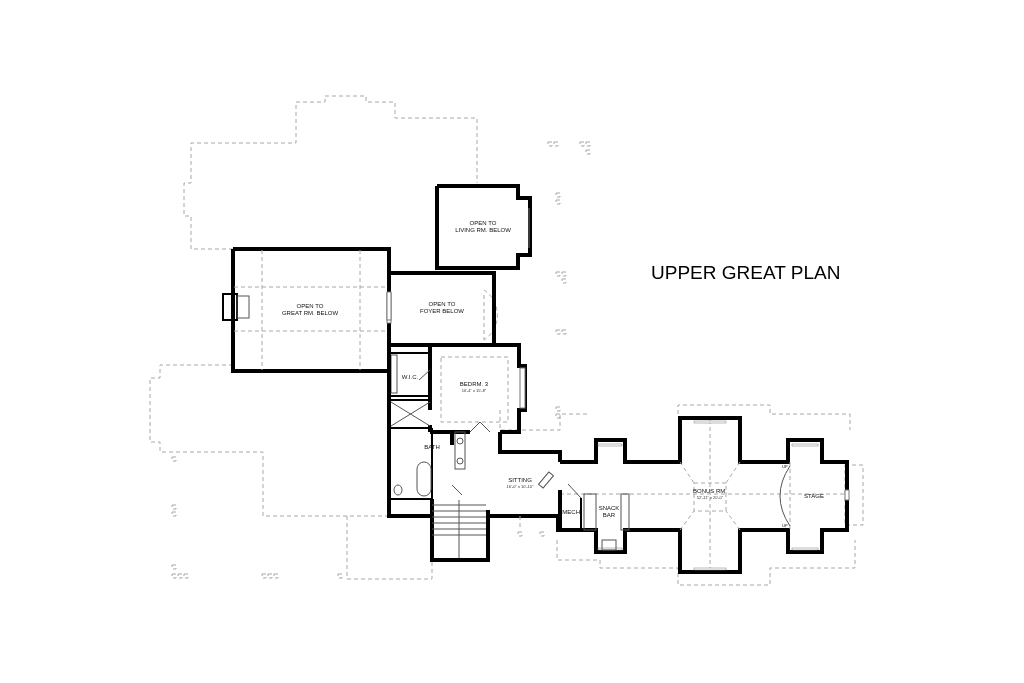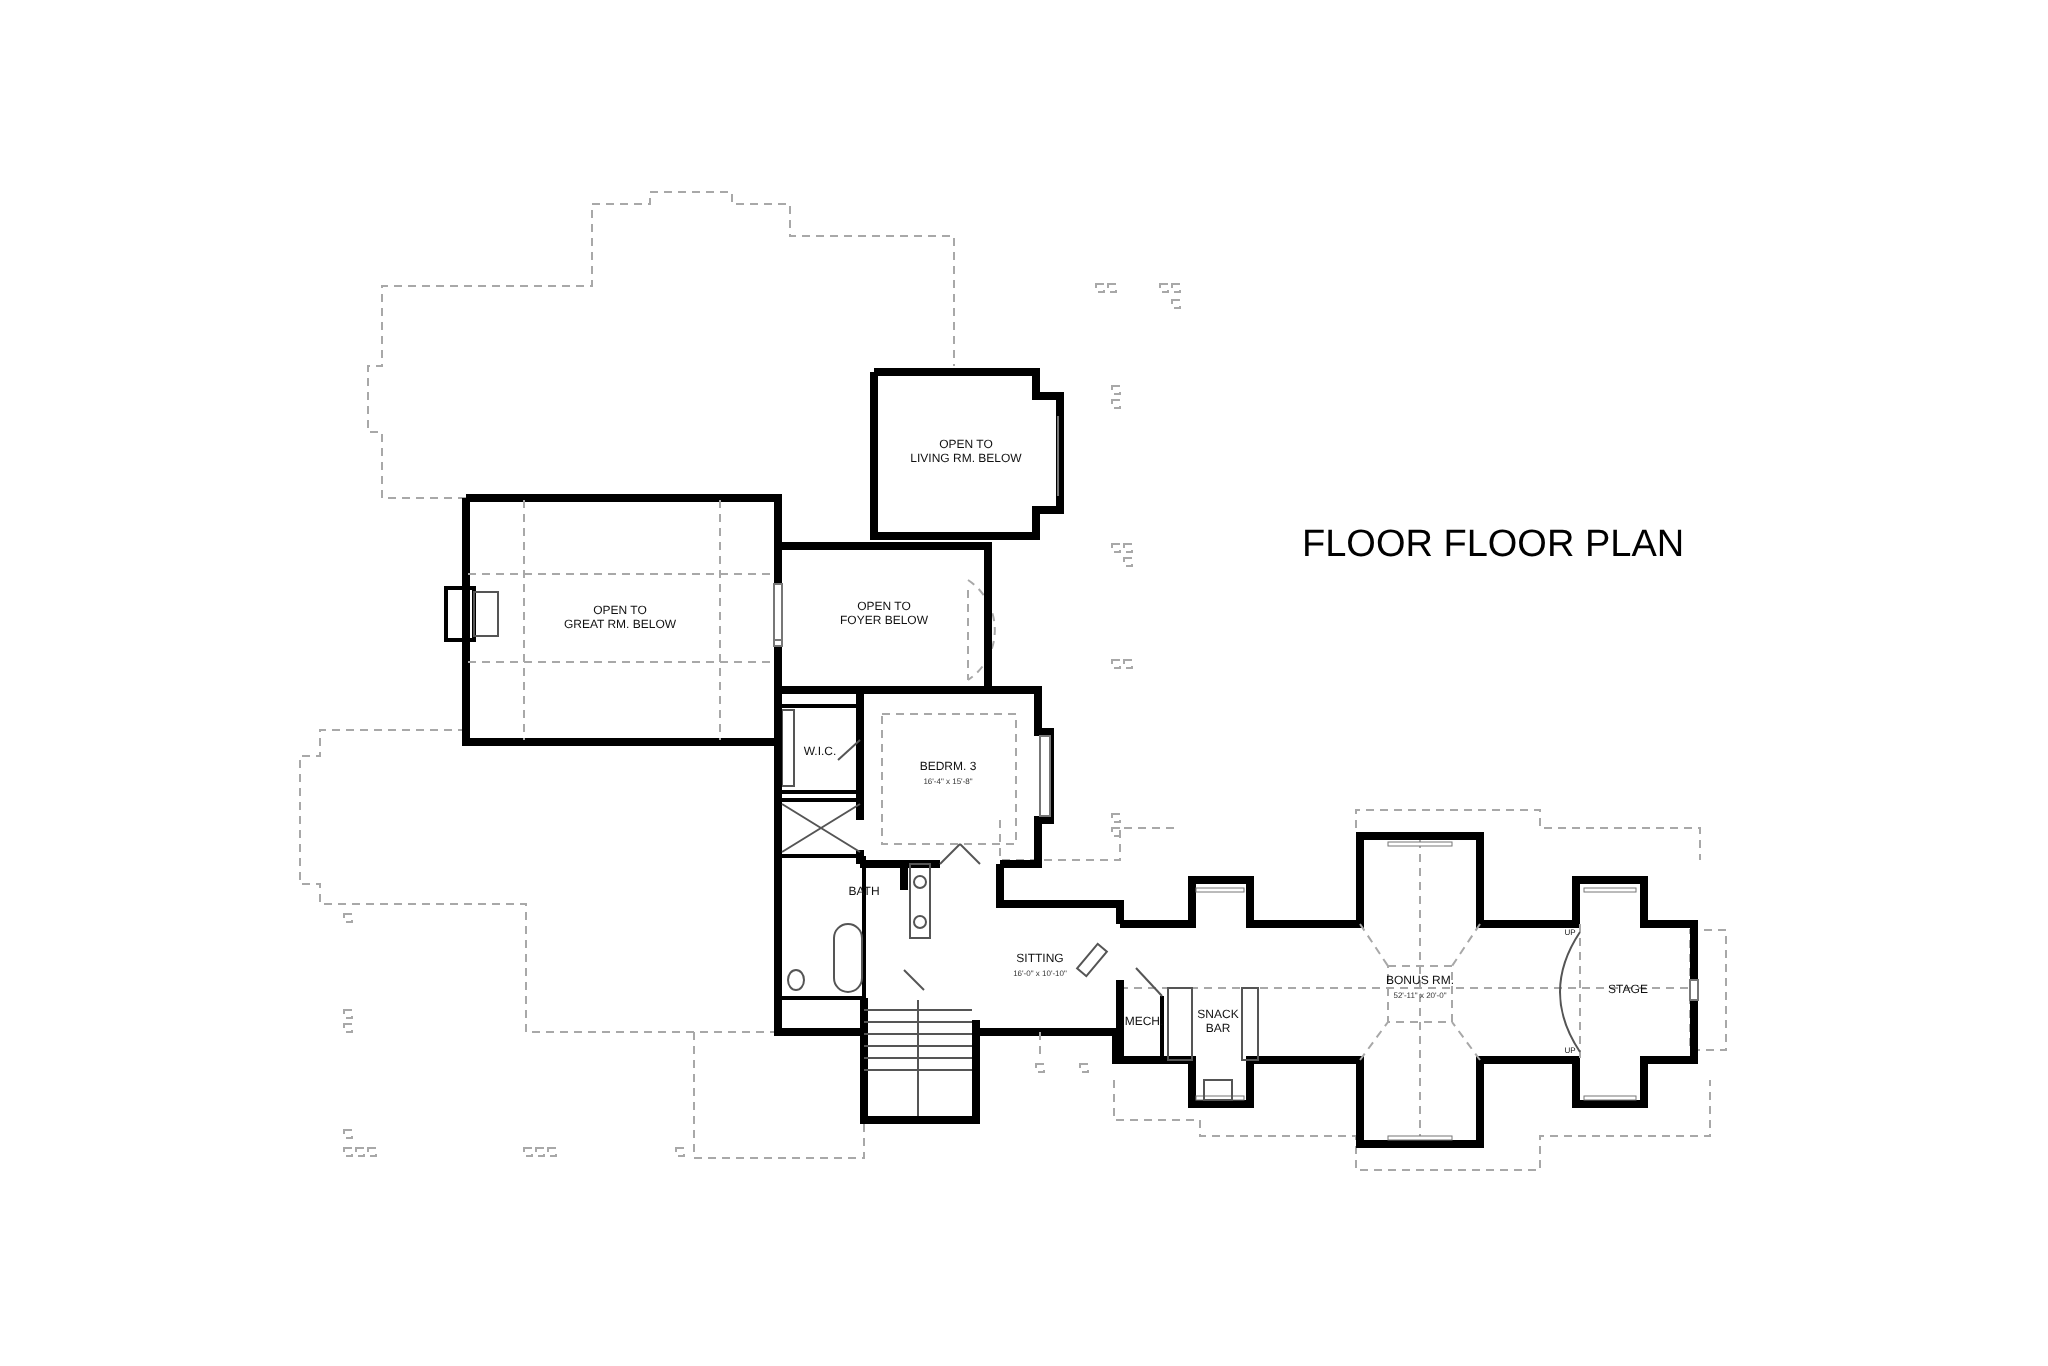--- a/index.html
+++ b/index.html
@@ -199,13 +199,13 @@
   <span>BAR</span>
 </div>
 <div class="lbl" style="left:710px; top:494px;">
   <span>BONUS RM.</span>
   <span class="dim">52'-11" x 20'-0"</span>
 </div>
 <div class="lbl" style="left:814px; top:496px;">STAGE</div>
 <div class="lbl" style="left:785px; top:466px; font-size:4px;">UP</div>
 <div class="lbl" style="left:785px; top:525px; font-size:4px;">UP</div>
 
-<div class="title">FLOOR FLOOR PLAN</div>
+<div class="title">UPPER GREAT PLAN</div>
 
 </body></html>

